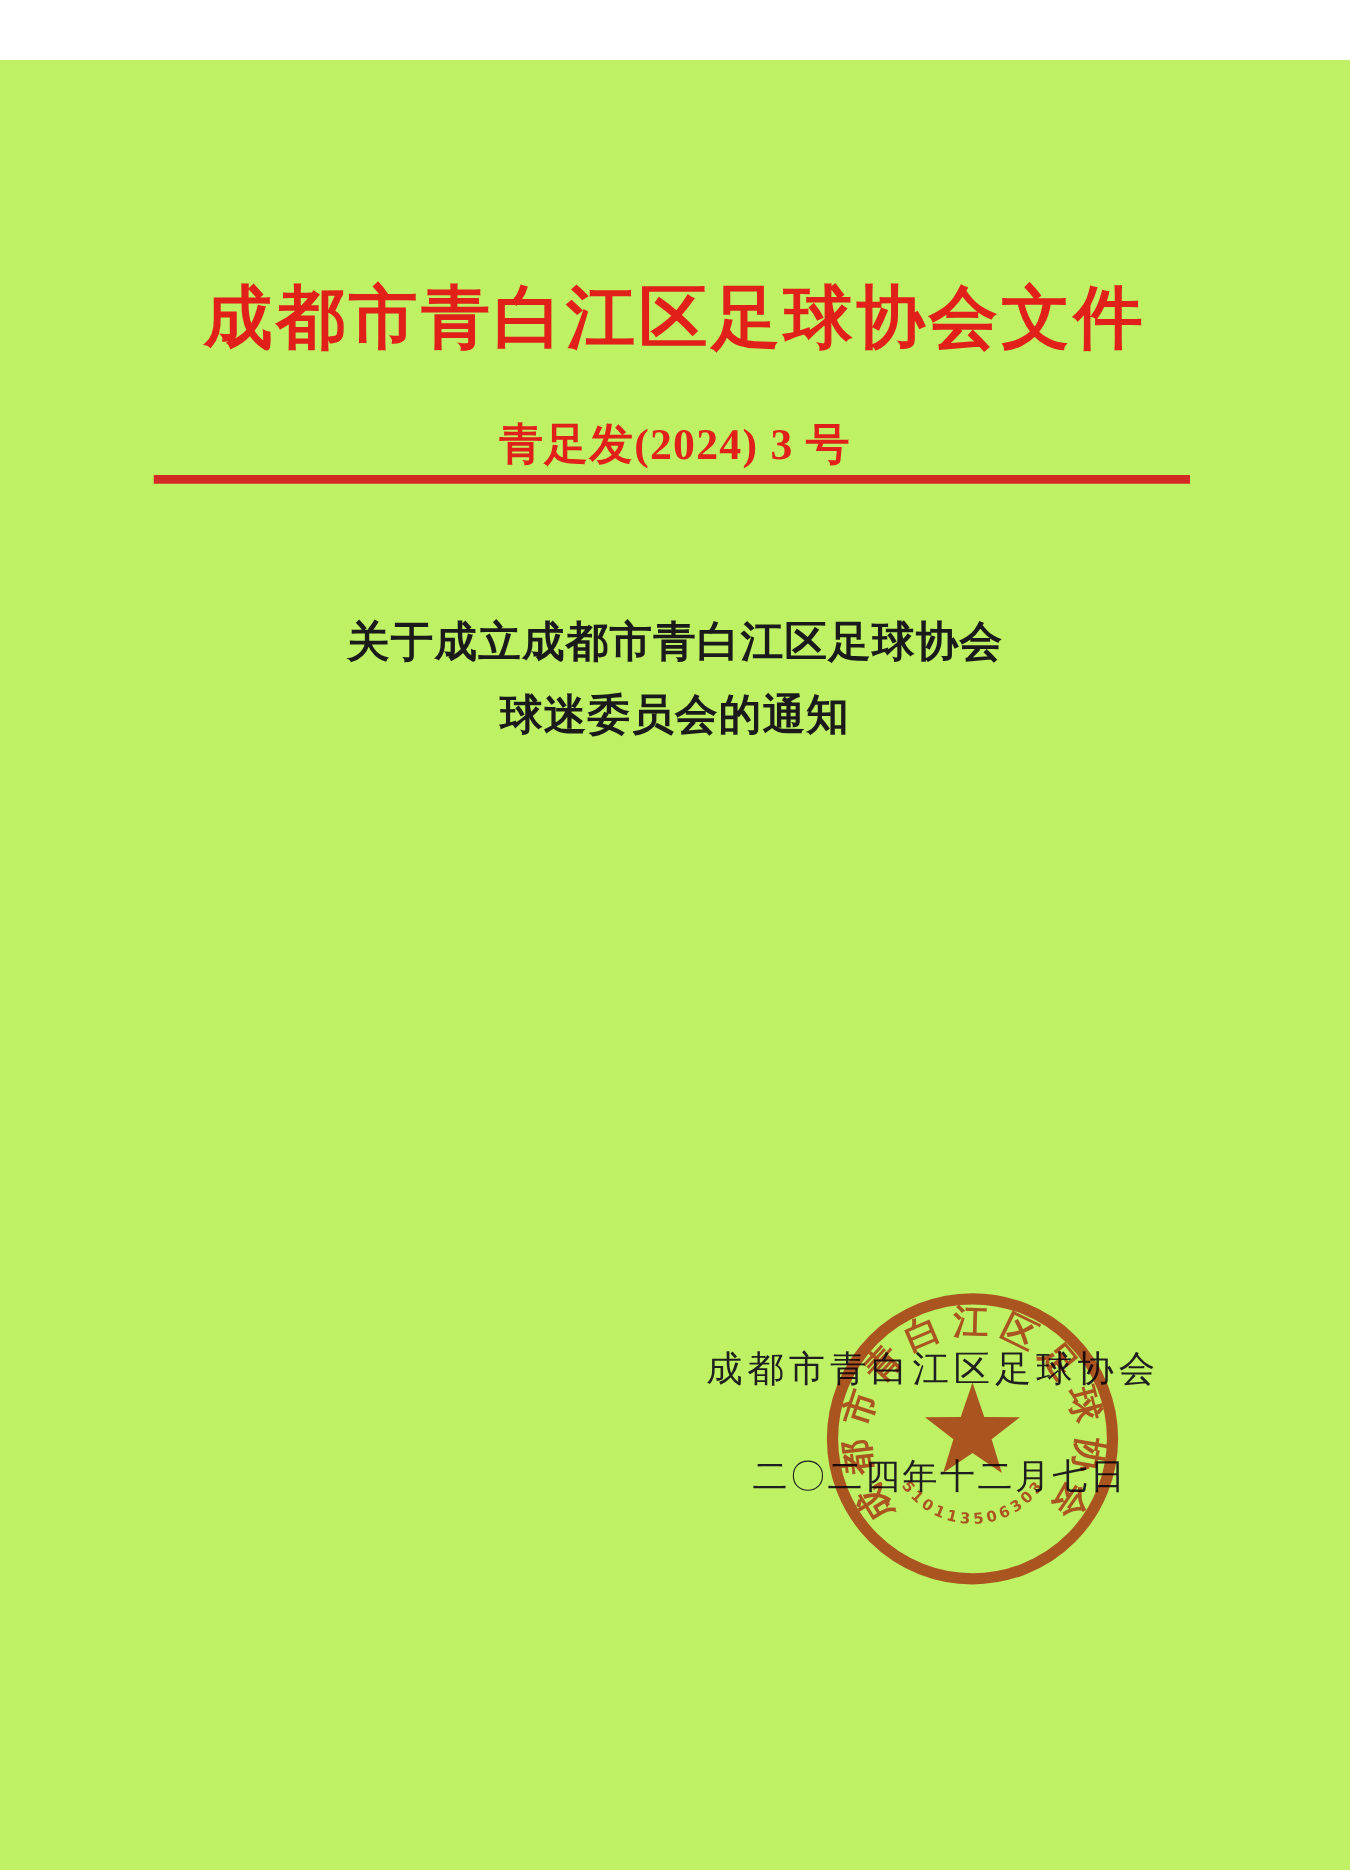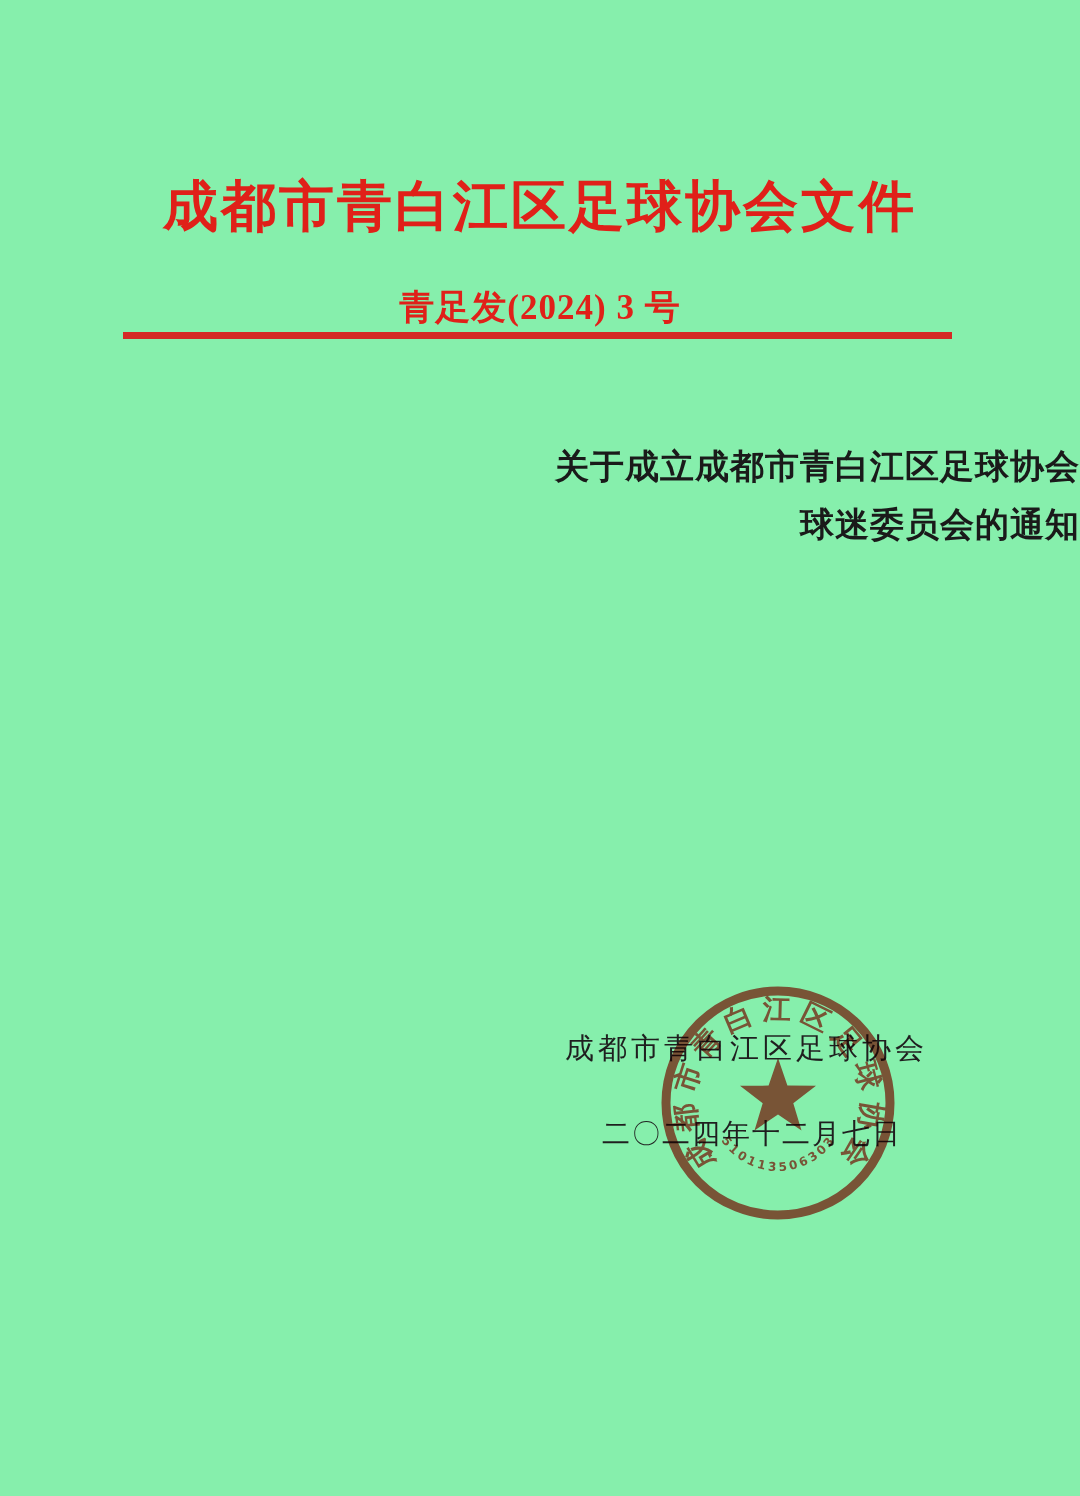--- a/index.html
+++ b/index.html
@@ -5,21 +5,22 @@
   * { margin: 0; padding: 0; box-sizing: border-box; }
   html, body { background: #ffffff; }
   body {
     width: 1080px; height: 1496px;
     font-family: "Liberation Serif", "DejaVu Serif", serif;
     position: relative;
     overflow: hidden;
   }
   .page {
     position: absolute; inset: 0;
-    background: #86efac;
+    background: #bef264;
+    margin-top: 48px;
   }
   .org-title {
     position: absolute;
     left: 0; right: 0; top: 172px;
     text-align: center;
     font-size: 55px; font-weight: bold;
     color: #e02019;
     letter-spacing: 3px;
     line-height: 70px;
   }
@@ -33,21 +34,21 @@
     line-height: 44px;
   }
   .red-rule {
     position: absolute;
     left: 123px; width: 829px; top: 332px; height: 7px;
     background: #d42a24;
   }
   .doc-title {
     position: absolute;
     left: 0; right: 0; top: 438px;
-    text-align: right;
+    text-align: center;
     font-size: 34px; font-weight: bold;
     color: #1a1a1a;
     line-height: 58px;
     letter-spacing: 1px;
   }
   .body-paragraph {
     position: absolute;
     left: 158px; width: 766px; top: 584px;
     font-size: 29px;
     color: #1f1f1f;

